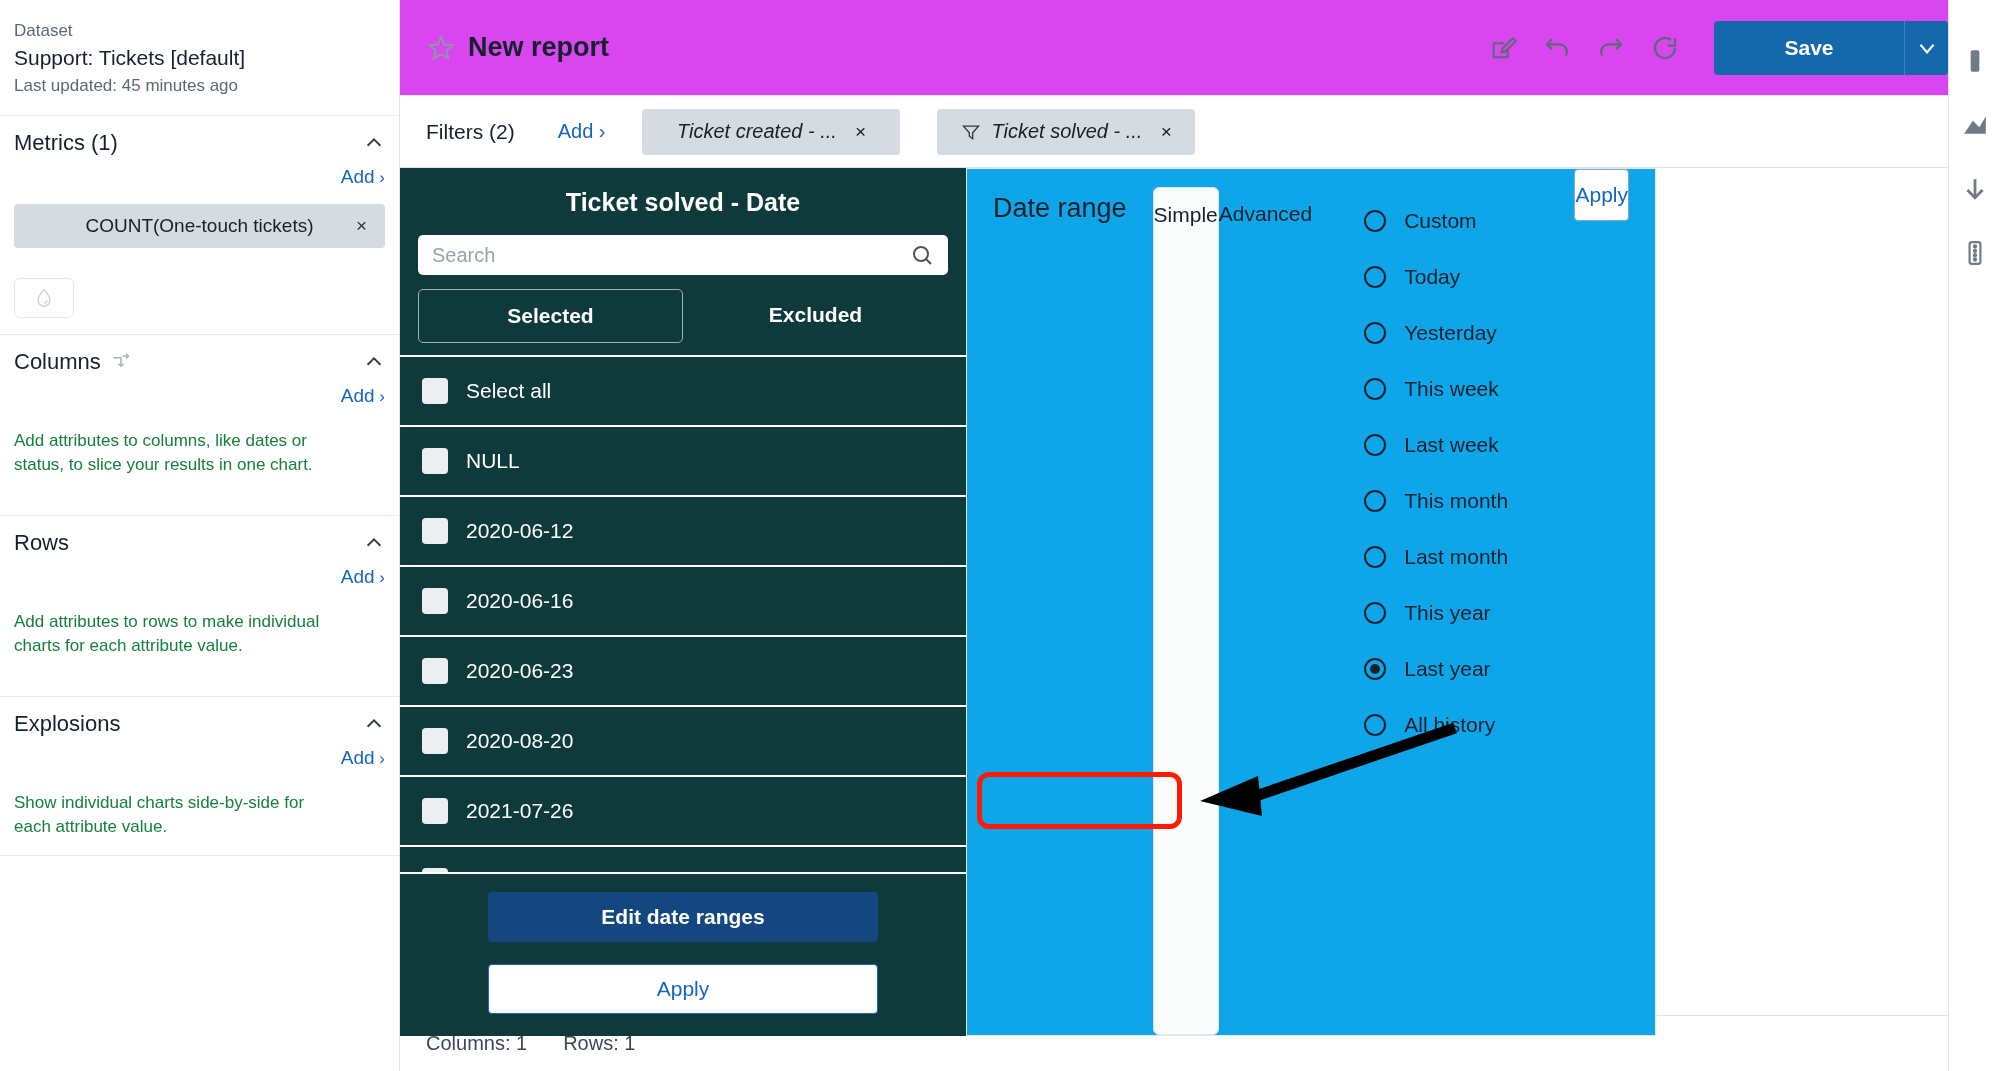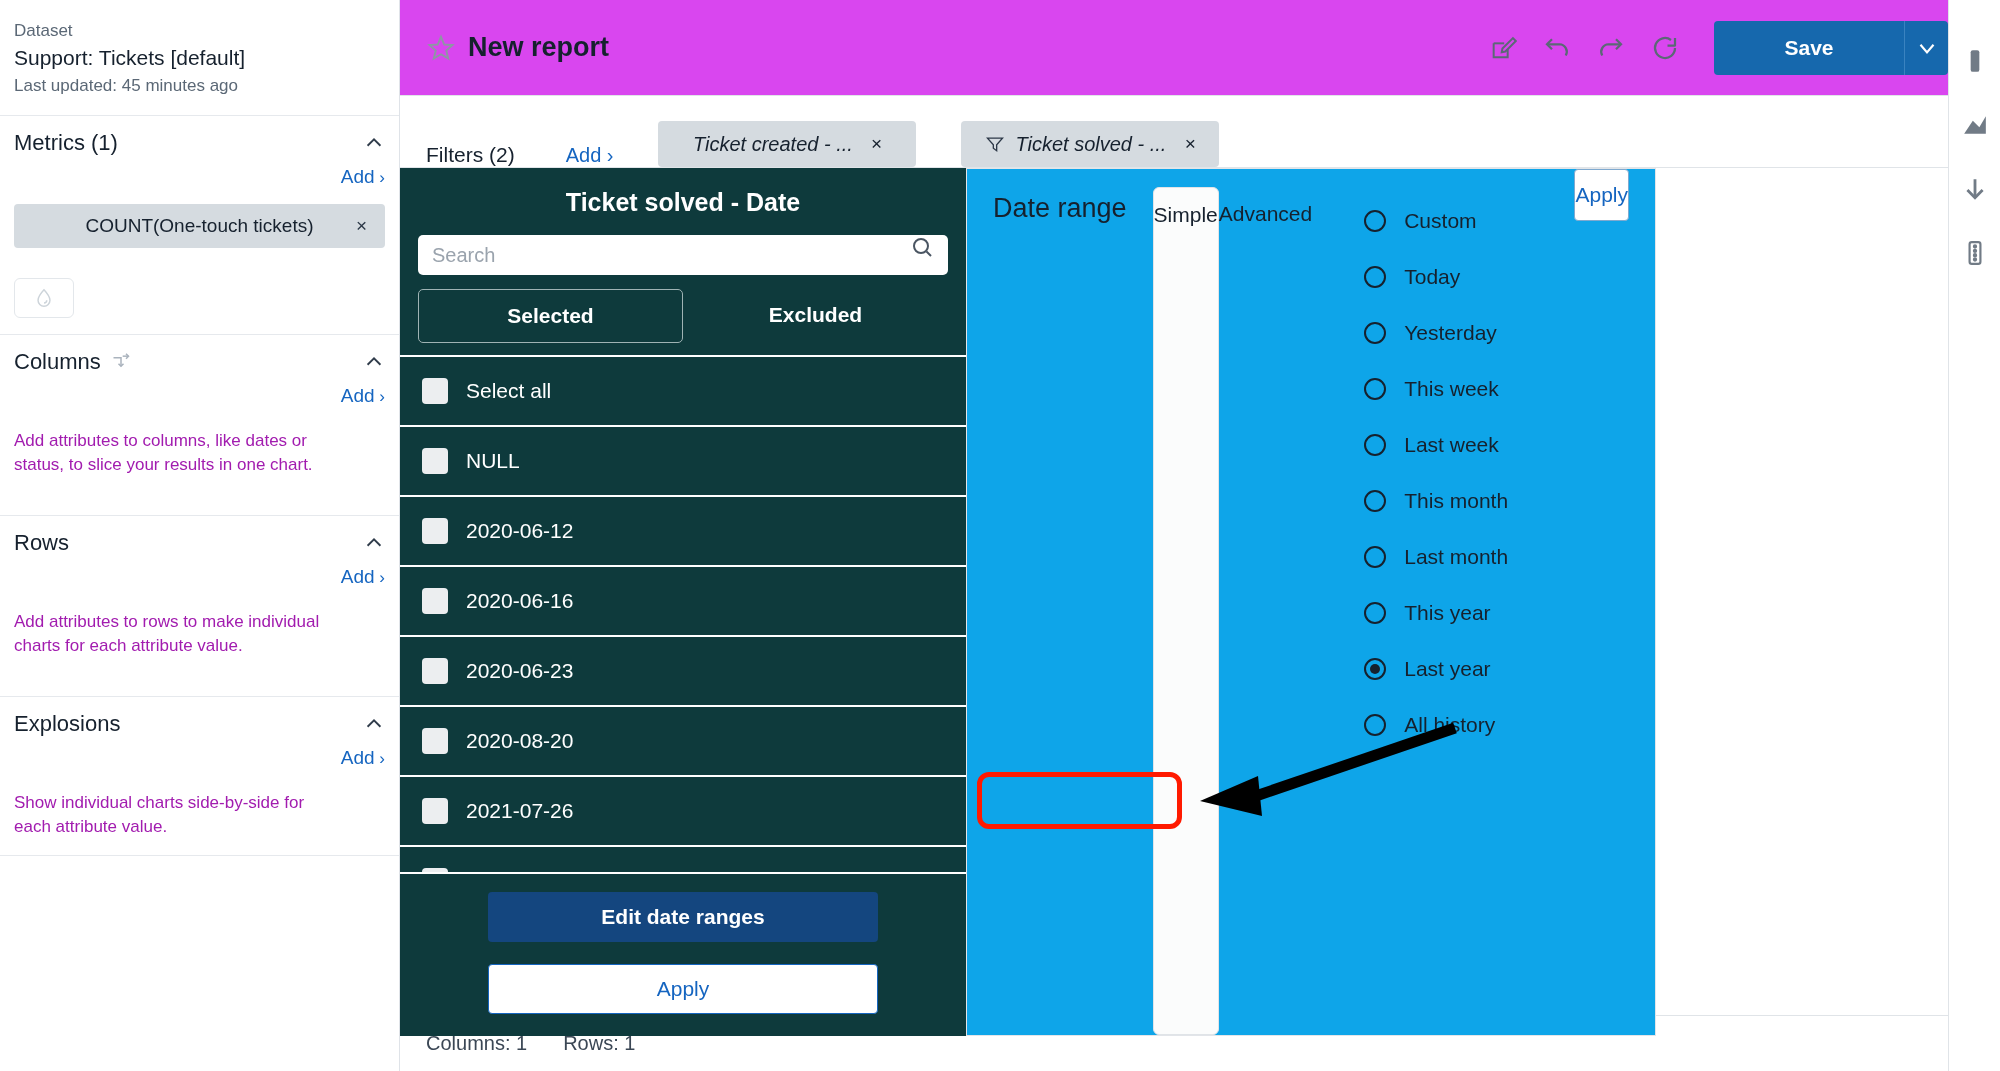--- a/index.html
+++ b/index.html
@@ -24,21 +24,21 @@
   .ds-name { font-size: 21px; color: #16212e; line-height: 28px; }
   .ds-updated { font-size: 17px; color: #5b6876; line-height: 27px; }
 
   .panel { padding: 14px 14px 16px 14px; border-bottom: 1px solid #e6e9ed; position: relative; }
   .panel-head { display: flex; align-items: center; justify-content: space-between; }
   .panel-title { font-size: 22px; color: #16212e; display: flex; align-items: center; gap: 9px; }
   .chev { width: 22px; height: 22px; color: #2f3b4a; display: inline-block; }
   .chev svg { display: block; }
   .add-link { font-size: 19px; color: #1565c0; text-align: right; display: block; margin-top: 10px; cursor: pointer; }
   .add-link .caret { font-size: 17px; }
-  .panel-hint { font-size: 17px; color: #a21caf; line-height: 24px; margin-top: 22px; max-width: 330px; }
+  .panel-hint { font-size: 17px; color: #15803d; line-height: 24px; margin-top: 22px; max-width: 330px; }
   .panel-spacer { height: 22px; }
 
   .metric-chip {
     margin-top: 16px;
     background: #d5dbe0; border-radius: 4px;
     height: 44px; display: flex; align-items: center;
     justify-content: center; position: relative;
     font-size: 19px; color: #16212e;
   }
   .metric-chip .x { position: absolute; right: 18px; top: 50%; transform: translateY(-50%); font-size: 19px; color: #2c3847; cursor: pointer; }
@@ -69,22 +69,22 @@
     margin-left: 22px; cursor: pointer;
     font-family: "Liberation Sans", sans-serif;
   }
   .save-caret {
     background: #1668ad; color: #fff; height: 54px; width: 44px;
     border-radius: 0 4px 4px 0; border-left: 1px solid #3a83c0;
     display: flex; align-items: center; justify-content: center; cursor: pointer;
   }
 
   .filterbar {
-    height: 72px; flex: 0 0 72px; display: flex; align-items: flex-end;
-    gap: 9px; padding-left: 26px; border-bottom: 1px solid #e0e4e8; background: #fff;
+    height: 72px; flex: 0 0 72px; display: flex; align-items: center;
+    gap: 1px; padding-left: 26px; border-bottom: 1px solid #e0e4e8; background: #fff;
   }
   .filters-label { font-size: 21px; color: #16212e; }
   .filters-add { font-size: 20px; color: #1565c0; margin-left: 42px; cursor: pointer; }
   .chip {
     margin-left: 36px; background: #d5dbe0; border-radius: 4px;
     height: 46px; padding: 0 16px; display: flex; align-items: center;
     gap: 10px; font-size: 20px; color: #16212e; cursor: pointer; font-style: italic;
   }
   .chip.wide { width: 258px; justify-content: center; }
   .chip .x { margin-left: 8px; font-size: 19px; }
@@ -94,21 +94,21 @@
 
   
   .dark-panel {
     width: 566px; background: #0e3a3c; color: #fff;
     display: flex; flex-direction: column; flex: 0 0 566px;
     height: 868px;
   }
   .dp-title { text-align: center; font-size: 25px; font-weight: 700; padding: 20px 0 18px; }
   .dp-search {
     margin: 0 18px; height: 44px; background: #fff; border-radius: 5px;
-    display: flex; padding: 0 14px;
+    display: flex; align-items: center; padding: 0 14px;
   }
   .dp-search input {
     border: none; outline: none; flex: 1 1 auto; font-size: 20px;
     color: #16212e; font-family: "Liberation Sans", sans-serif; background: transparent;
   }
   .dp-search input::placeholder { color: #9aa3ad; }
   .mag { width: 24px; height: 24px; color: #4a5562; }
   .dp-tabs { display: flex; margin: 14px 18px 0 18px; }
   .dp-tab {
     flex: 1 1 50%; text-align: center; font-size: 21px; font-weight: 700;

